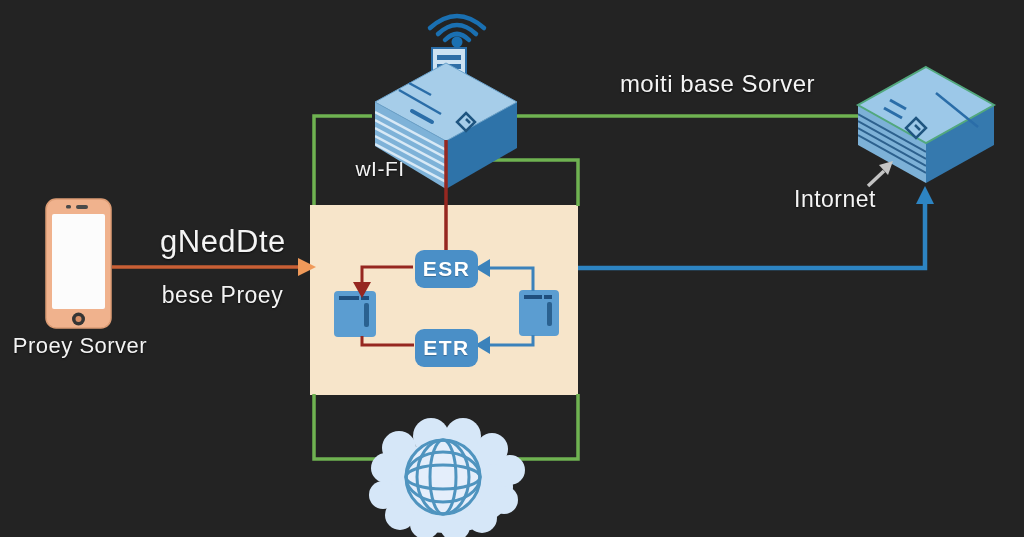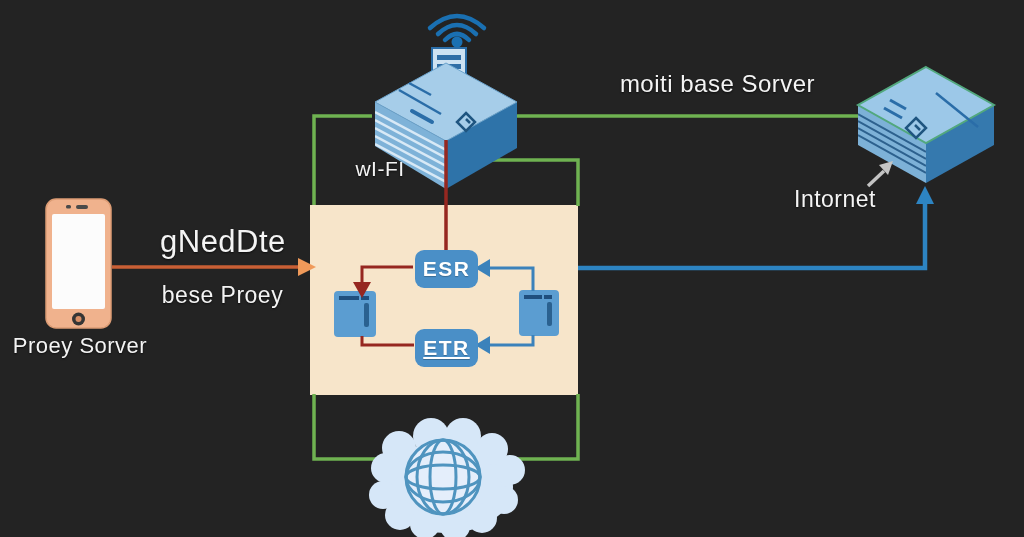--- a/index.html
+++ b/index.html
@@ -20,21 +20,21 @@
   .lbl-multi   {left:615px; top:71px;  width:205px; font-size:24px;}
   .lbl-intmid  {left:650px; top:231px; width:100px; font-size:23px;}
   .lbl-intright{left:785px; top:187px; width:100px; font-size:23px;}
   .node{
     position:absolute;background:#4a8fc7;color:#fff;font-weight:bold;
     display:flex;align-items:center;justify-content:center;
     font-size:21px;letter-spacing:1.5px;border-radius:9px;
     text-shadow:0 1px 1px rgba(0,0,0,.25);
   }
   .node-esr{left:415px;top:250px;width:63px;height:38px;}
-  .node-etr{left:415px;top:329px;width:63px;height:38px;text-decoration:underline;}
+  .node-etr{left:415px;top:329px;width:63px;height:38px;}
 </style>
 </head>
 <body>
 
 <div class="stage">
 
   <svg width="1024" height="537" viewBox="0 0 1024 537">
 
     <defs>
       <clipPath id="clipLeftFaceTop">

